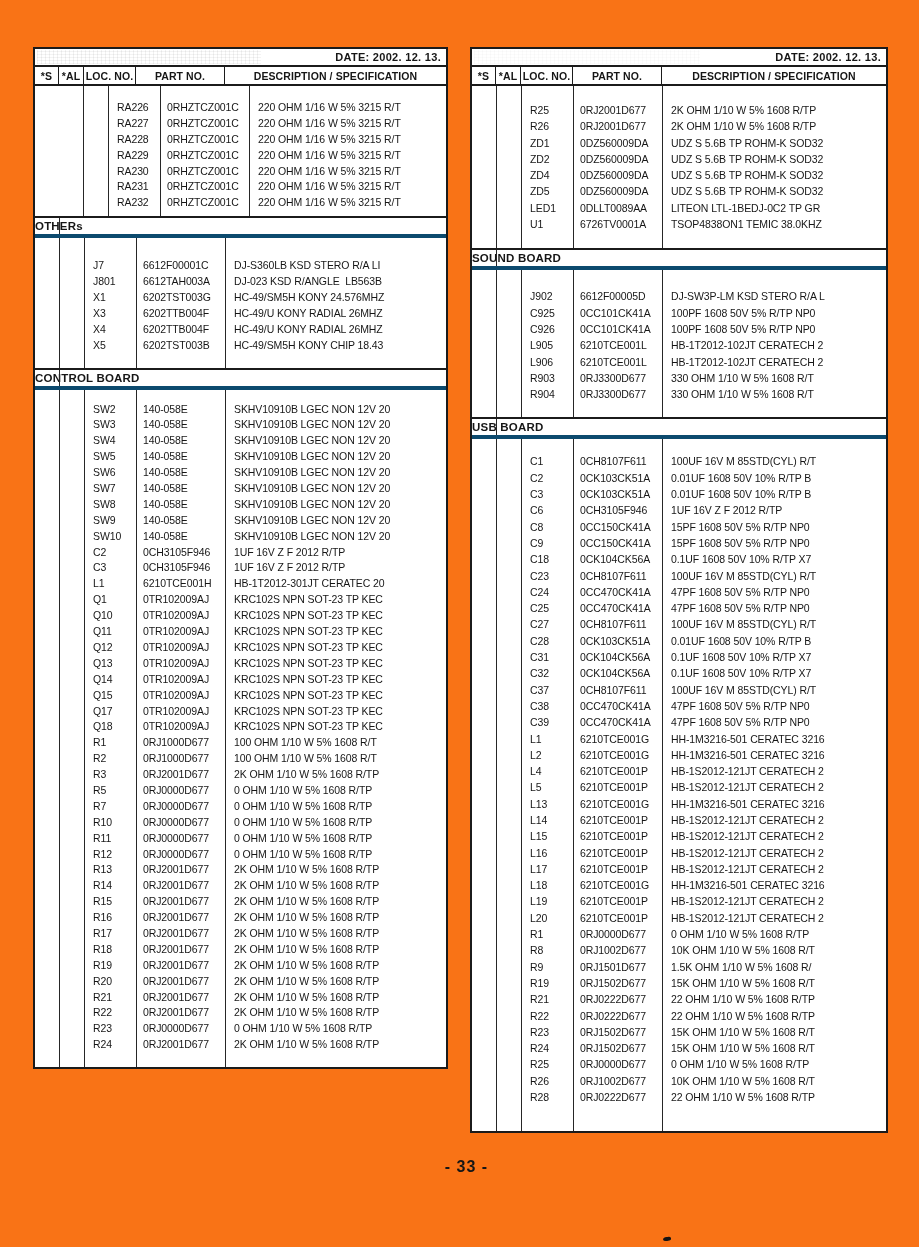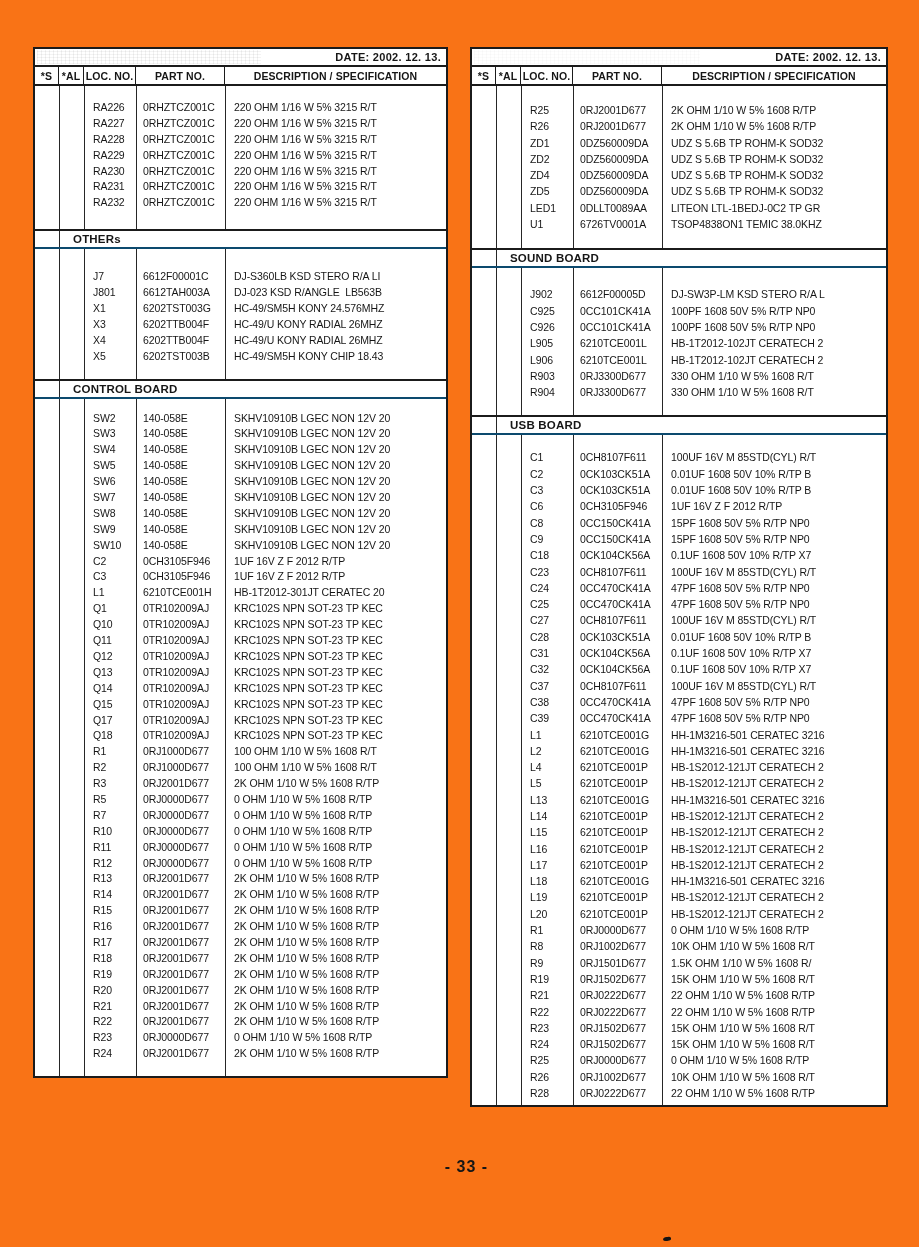--- a/index.html
+++ b/index.html
@@ -27,30 +27,30 @@
 
   .head{
     display:grid; grid-template-columns:24px 25px 52px 89px 1fr;
     height:17px; border-bottom:2px solid #1b1b1b;
     font-weight:bold; font-size:10.5px;
   }
   .head .hc{ border-right:1px solid #1b1b1b; display:flex; align-items:center; justify-content:center; letter-spacing:0.1px; white-space:pre;}
   .head .hc:last-child{ border-right:none; }
 
   .sec-title{
-    height:16px; line-height:16px; border-top:2px solid #1b1b1b; border-bottom:2px solid #0c4a6e;
-    position:relative; font-weight:bold; font-size:11.5px; padding-left:38px; letter-spacing:0.2px;
+    height:16px; line-height:16px; border-top:2px solid #1b1b1b; border-bottom:4px solid #0c4a6e;
+    position:relative; font-weight:bold; font-size:11.5px; letter-spacing:0.2px;
   }
   .sec-rows{ position:relative; font-size:10.5px; }
-  #table-left  .section:nth-child(1) .sec-rows{ padding:14px 0 18px; }
+  #table-left  .section:nth-child(1) .sec-rows{ padding:14px 0 5px;margin-left:24px; }
   #table-left  .section:nth-child(2) .sec-rows{ padding:20px 0 14px; }
   #table-left  .section:nth-child(3) .sec-rows{ padding:12px 0 14px; }
   #table-right .section:nth-child(1) .sec-rows{ padding:16px 0 16px; }
   #table-right .section:nth-child(2) .sec-rows{ padding:18px 0 15px; }
-  #table-right .section:nth-child(3) .sec-rows{ padding:14px 0 4px; }
+  #table-right .section:nth-child(3) .sec-rows{ padding:14px 0 26px; }
 
   .row{ display:grid; grid-template-columns:24px 25px 52px 89px 1fr; height:var(--rh); line-height:var(--rh); }
   .c{ white-space:pre; overflow:hidden; letter-spacing:-0.1px; }
   .c2{ padding-left:9px; }
   .c3{ padding-left:7px; }
   .c4{ padding-left:9px; }
 
   .vl{ position:absolute; top:0; bottom:0; width:1px; background:#262626; }
   .vl1{ left:24px; } .vl2{ left:49px; } .vl3{ left:101px; } .vl4{ left:190px; }
 

